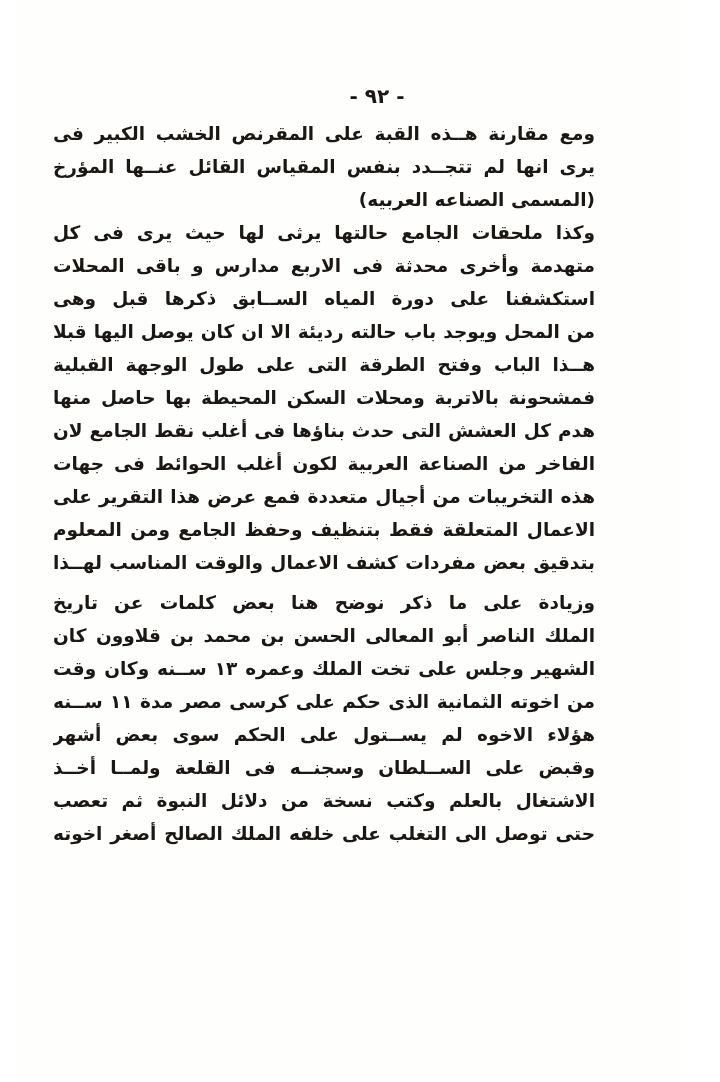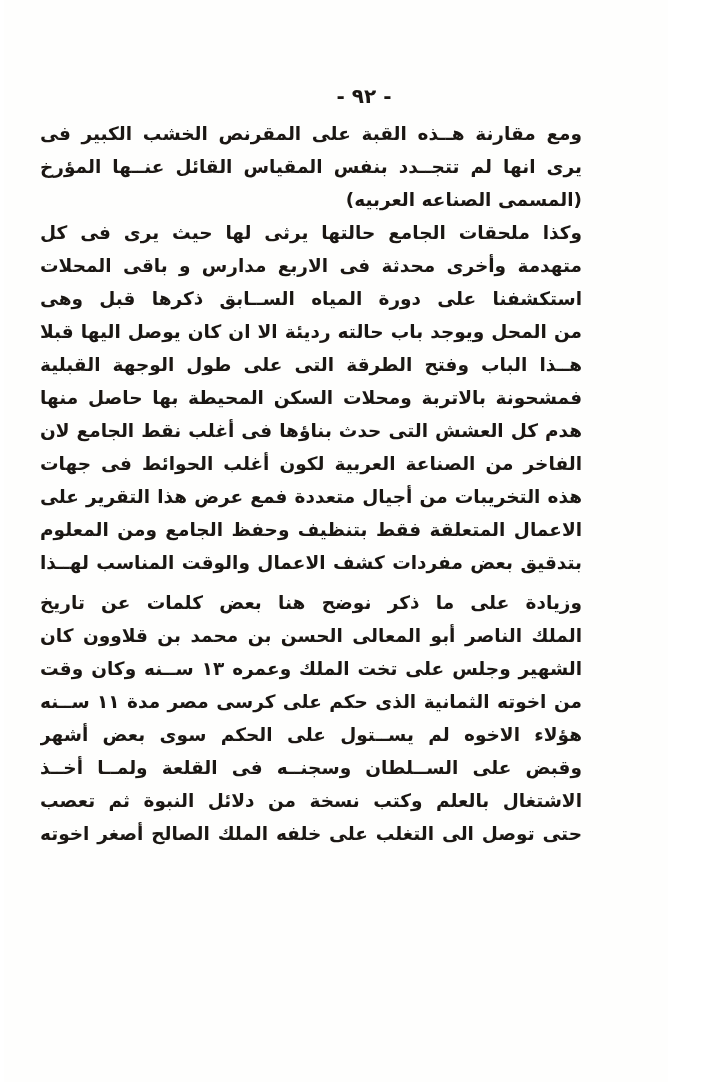--- a/index.html
+++ b/index.html
@@ -6,21 +6,21 @@
     margin: 0;
     padding: 0;
     width: 720px;
     height: 1082px;
     background: #ffffff;
     overflow: hidden;
     font-family: "DejaVu Sans", sans-serif;
   }
   .page {
     position: absolute;
-    left: 4px; top: 0;
+    left: 17px; top: 0;
     width: 664px;
     height: 1082px;
     background: #fefefd;
   }
   .page-number {
     position: absolute;
     top: 84px;
     left: 0;
     width: 720px;
     text-align: center;

